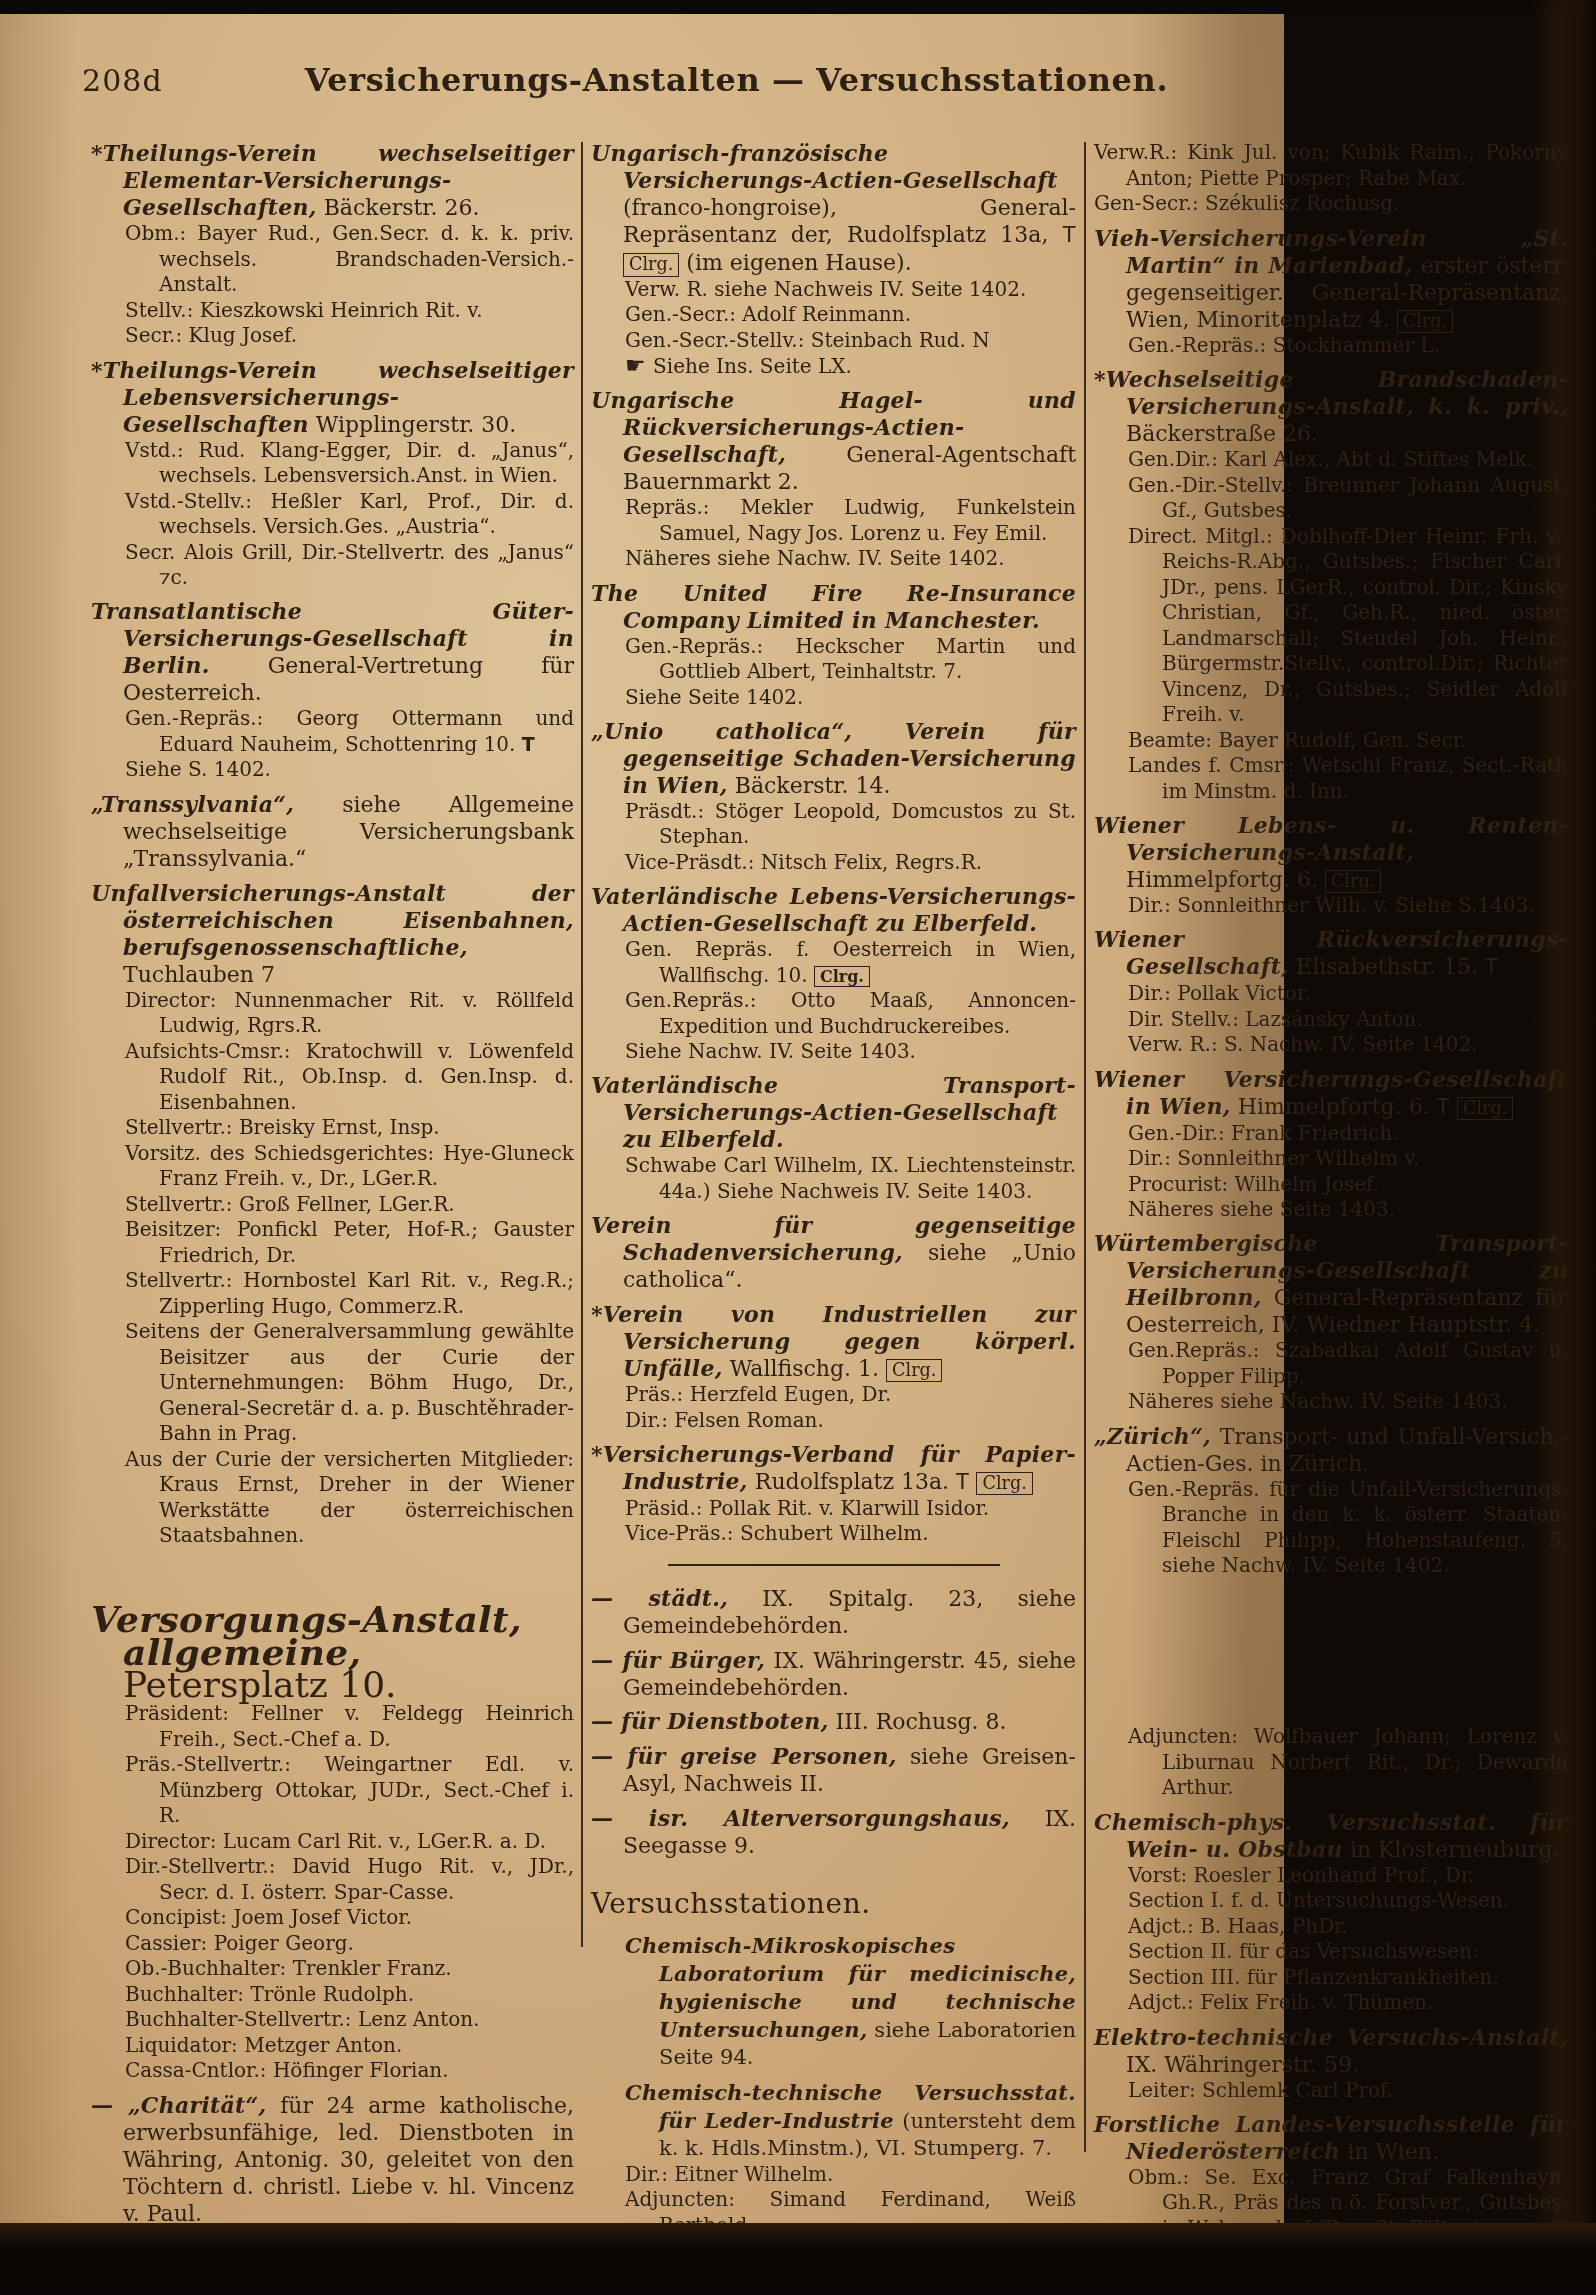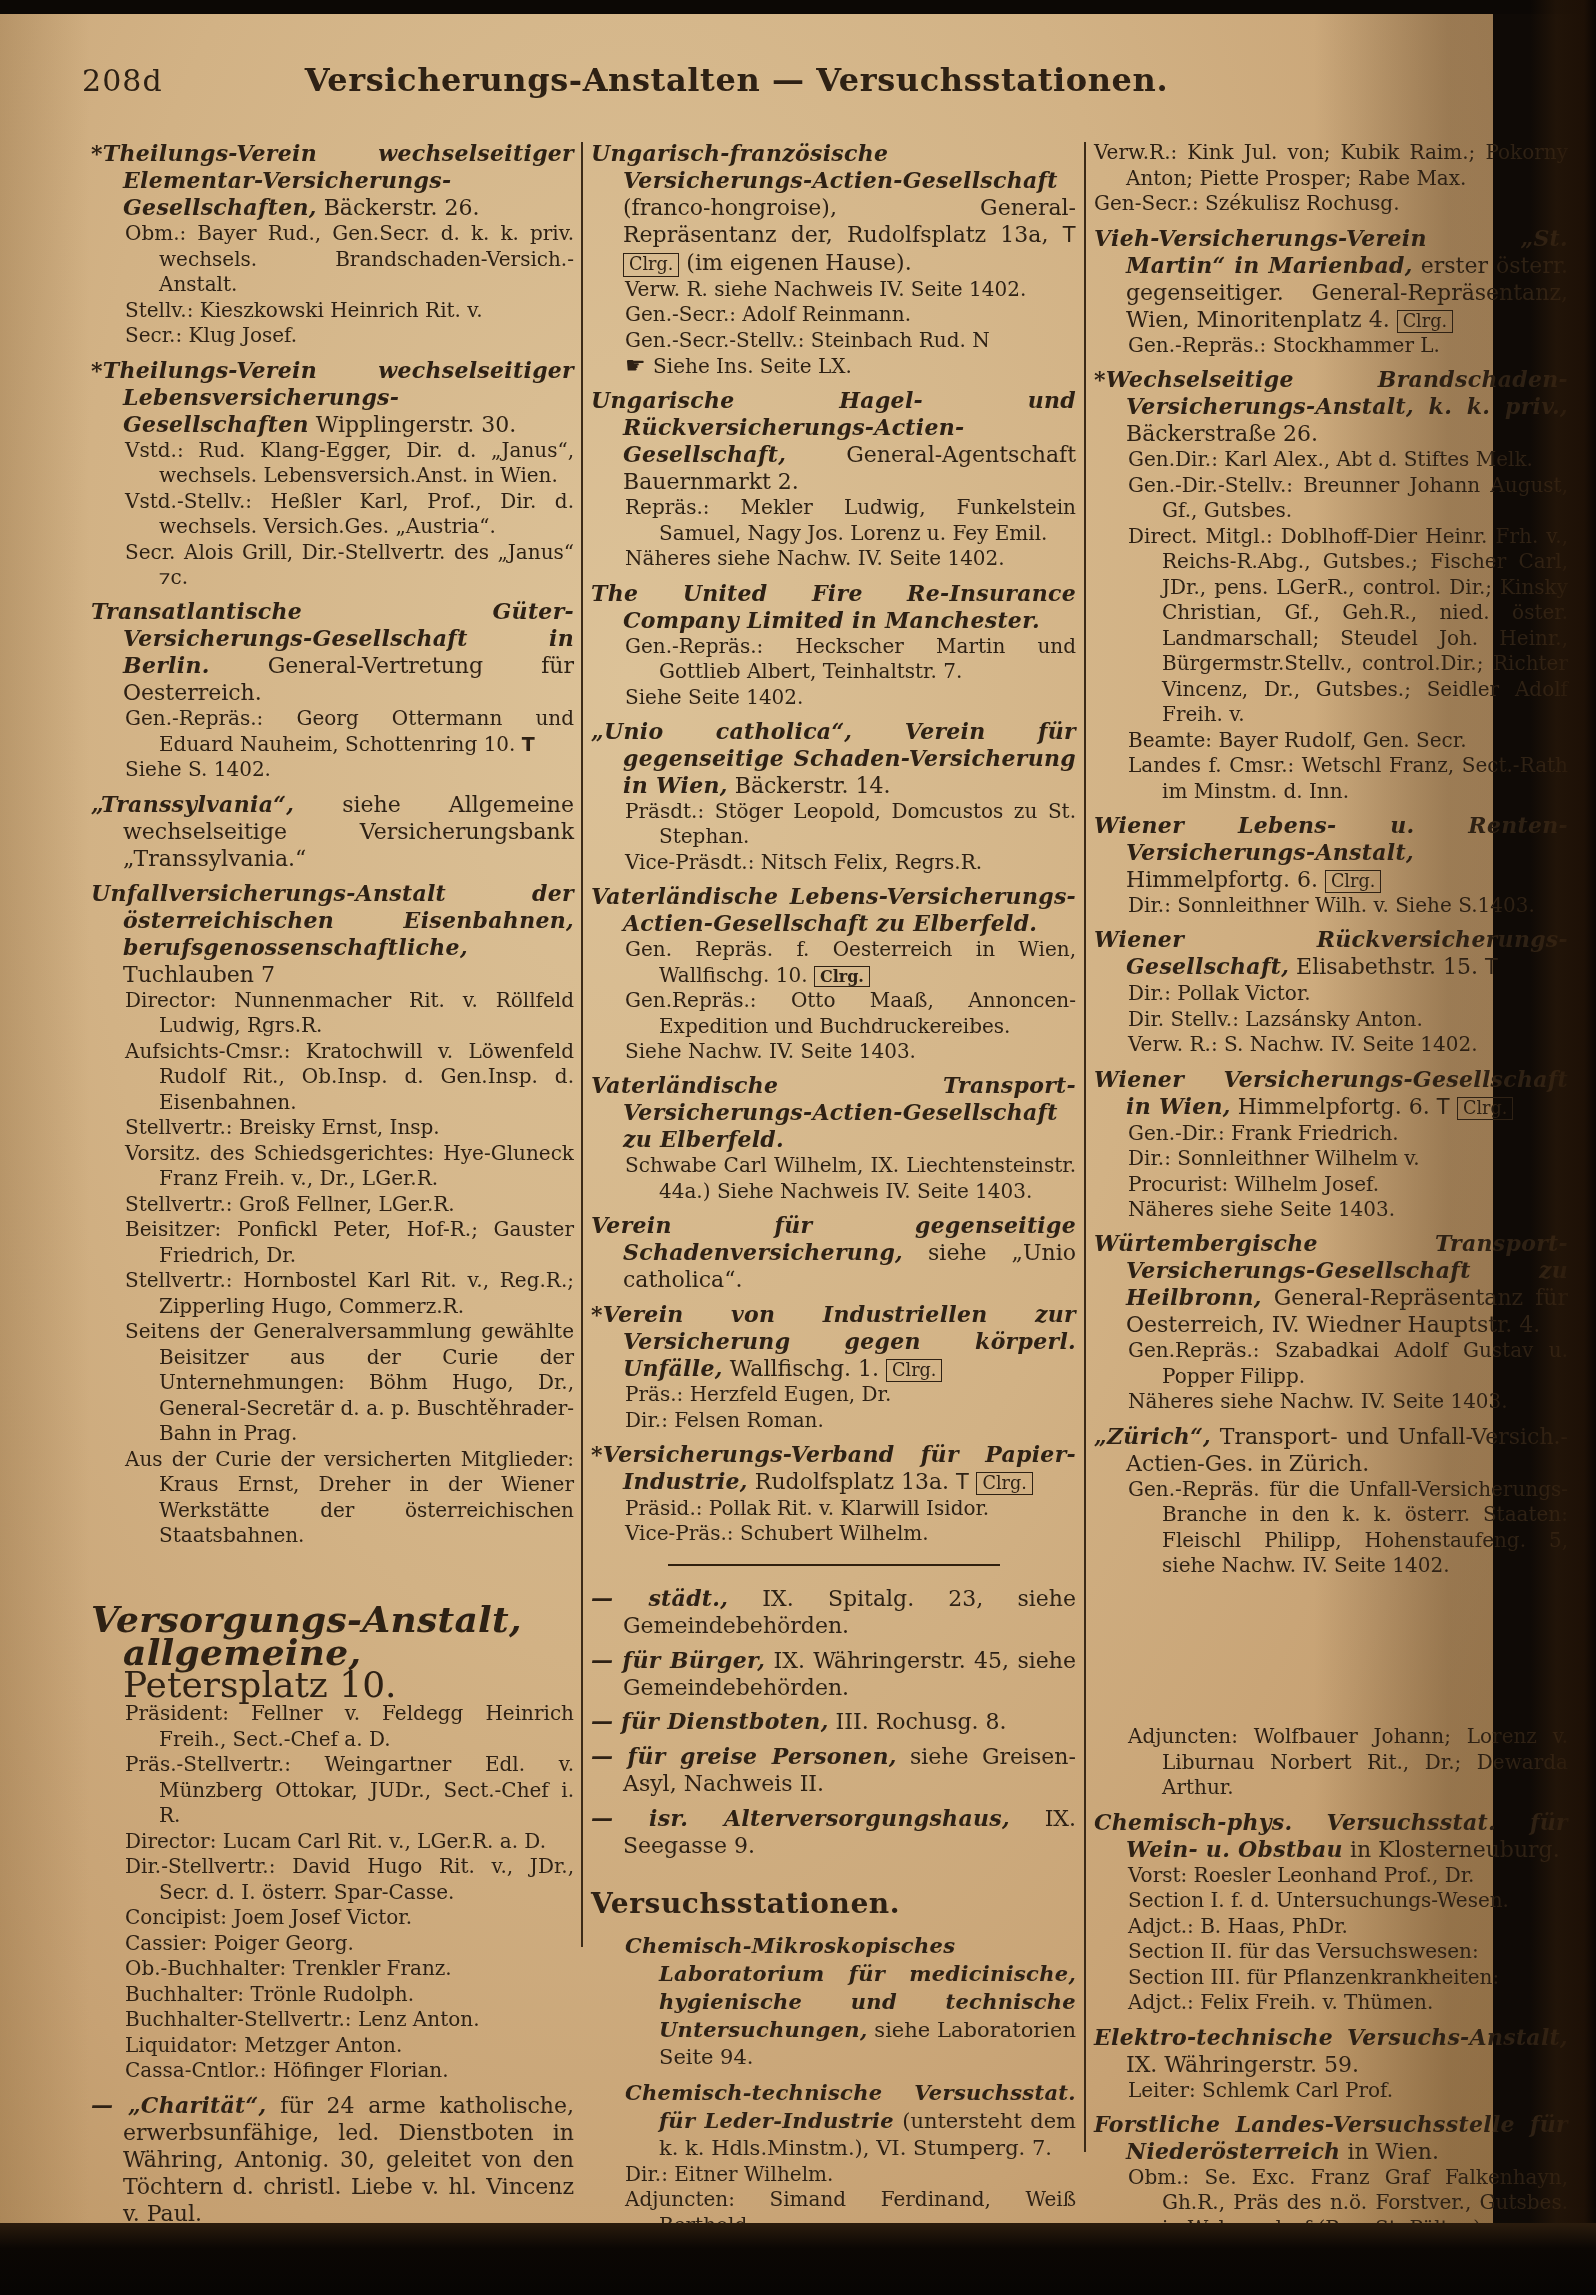--- a/index.html
+++ b/index.html
@@ -2,25 +2,24 @@
 <html style="font-size:8.9px"><head>
 <meta charset="utf-8">
 <style>
   html,body{margin:0;padding:0}
   body{
     width:1596px;height:2295px;position:relative;overflow:hidden;
     background:#0f0a06;color:#2e2114;
     font-family:"DejaVu Serif","Liberation Serif",serif;
   }
   .paper{
-    position:absolute;left:0;top:14.4px;width:1476px;height:2210px;
+    position:absolute;left:0;top:14.4px;width:1284px;height:2210px;
     background:
       linear-gradient(90deg, rgba(124,90,48,.28) 0%, rgba(124,90,48,0) 6%, rgba(124,90,48,0) 88%, rgba(70,45,18,.35) 97%),
       radial-gradient(ellipse at 42% 30%, #dcc298 0%, #d2b285 45%, #c7a274 75%, #b68f5d 100%);
-    padding-left: 17px;
   }
   .top-edge{position:absolute;top:0;left:0;width:100%;height:14.4px;background:#0c0805;}
   .bottom-edge{position:absolute;left:0;bottom:0;width:100%;height:72px;
     background:linear-gradient(180deg,#2b1c0d 0%,#0b0704 35%,#070503 100%);}
   .spine{position:absolute;right:0;top:0;width:66px;height:100%;
     background:linear-gradient(90deg, rgba(60,35,12,0) 0%, rgba(60,35,12,.40) 40%, #1d1006 82%, #0b0603 100%);}
   .pageno{position:absolute;left:82px;top:49px;font-size:30px;letter-spacing:1.1px;}
   .title{position:absolute;left:0;top:47px;width:1473px;text-align:center;
     font-size:32px;font-weight:bold;letter-spacing:0.6px;}
   .col{position:absolute;top:126px;}
@@ -32,21 +31,21 @@
   #s2{left:1084px;top:128px;height:2010px;}
   .entry{margin:0 0 7.8px 0;}
   .ln{margin:0;font-size:20px;line-height:25.5px;text-align:justify;}
   .ln.hd{font-size:22px;line-height:27px;padding-left:32px;text-indent:-32px;}
   .ln.hd b{font-weight:700;letter-spacing:0.3px;font-style:italic;}
   .ln.hd span{font-weight:400;}
   .i0{padding-left:32px;text-indent:-32px;}
   .i1{padding-left:68px;text-indent:-34px;}
   .entry.sub > .ln.hd{padding-left:68px;text-indent:-34px;font-size:21px;}
   .entry.big > .ln.hd{font-size:36px;line-height:32px;}
-  .section-head{margin:3.3px 0 12.2px 0;font-size:28px;font-weight:bold;letter-spacing:0.6px;}
+  .section-head{margin:3.3px 0 12.2px 0;font-size:28px;font-weight:normal;letter-spacing:0.6px;}
   .hrule{height:2.2px;background:#30200e;width:332px;margin:16.6px auto 19px auto;}
   .tmark{font-family:"DejaVu Sans","Liberation Sans",sans-serif;font-weight:bold;font-size:.95em;letter-spacing:0.6px;}
   .clrg{display:inline-block;border:1.7px solid #2e2114;padding:0 5px;font-weight:bold;
         font-size:.8em;line-height:1.2;text-indent:0;vertical-align:baseline;}
   .manicule{font-size:1.15em;letter-spacing:1.1px;}
 </style>
 </head>
 <body>
 
 <div class="paper">

